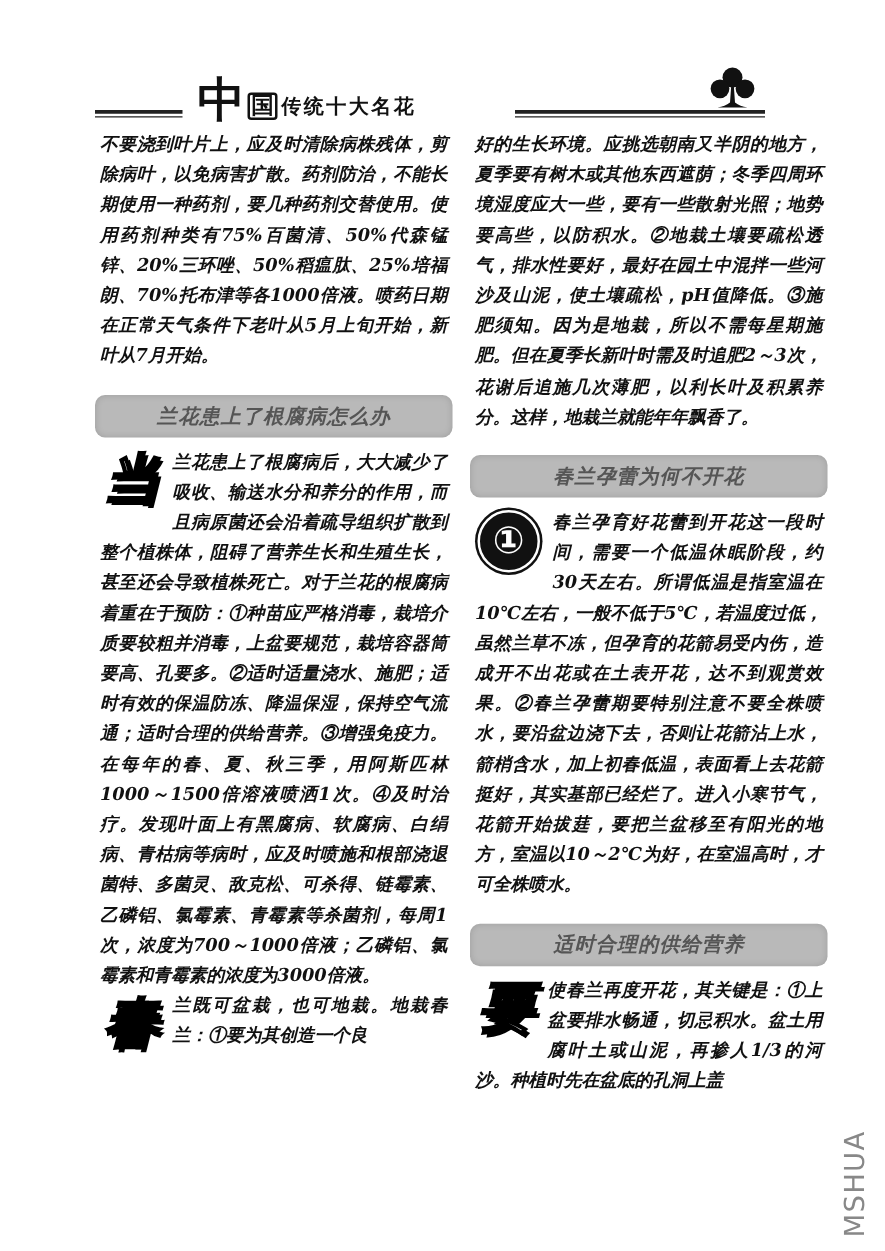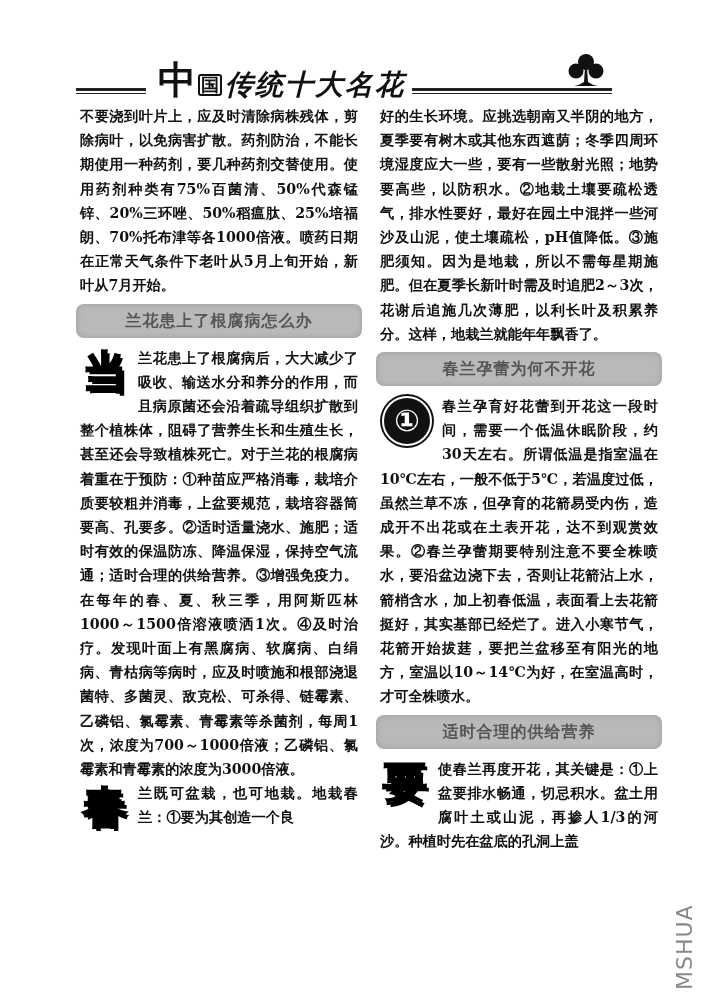--- a/index.html
+++ b/index.html
@@ -9,27 +9,27 @@
   }
   .header { position: absolute; left: 66px; top: 52px; width: 580px; height: 56px; }
   .header .rule-left { position: absolute; left: 10px; top: 36px; width: 70px; height: 3px; background: #222; }
   .header .rule-left2 { position: absolute; left: 10px; top: 41px; width: 70px; height: 1px; background: #222; }
   .header .rule-right { position: absolute; left: 346px; top: 36px; width: 200px; height: 3px; background: #222; }
   .header .rule-right2 { position: absolute; left: 346px; top: 41px; width: 200px; height: 1px; background: #222; }
   .header .title { position: absolute; left: 92px; top: 4px; display: flex; align-items: flex-end; height: 44px;
     font-family: "DejaVu Sans", sans-serif; font-weight: bold; white-space: nowrap; }
   .header .title .big { font-size: 38px; line-height: 40px; }
   .header .title .guo { font-size: 18px; border: 2px solid #111; border-radius: 3px; line-height: 18px; padding: 0 1px; margin: 0 3px 4px 2px; }
-  .header .title .rest { font-size: 28px; line-height: 30px; letter-spacing: 2px; font-style: italic; }
+  .header .title .rest { font-size: 16px; line-height: 30px; letter-spacing: 2px; }
   .header .clover { position: absolute; left: 500px; top: 0px; width: 40px; height: 38px; }
-  .col { position: absolute; top: 104px; width: 278px; font-size: 14.2px; line-height: 24.2px; text-align: justify; font-weight: bold; }
+  .col { position: absolute; top: 104px; width: 278px; font-size: 14.2px; line-height: 24.2px; text-align: justify; font-weight: bold; font-style: italic; }
   .col.left { left: 80px; }
   .col.right { left: 380px; }
   .col p { margin: 0; }
-  .sec-head { height: 34px; margin: 6px -4px 8px -4px; background: #b9b9b9; border-radius: 8px;
+  .sec-head { height: 34px; margin: 18px -4px 8px -4px; background: #b9b9b9; border-radius: 8px;
     display: flex; align-items: center; justify-content: center; font-family: "DejaVu Sans", sans-serif;
     font-size: 16px; font-weight: bold; color: #555; letter-spacing: 1px; box-shadow: inset 0 0 6px rgba(0,0,0,0.15); }
   .dropcap-wrap { position: relative; }
   .dropcap { float: left; width: 50px; height: 46px; margin: 3px 8px 0 0; font-family: "DejaVu Sans", sans-serif;
     font-weight: bold; font-size: 44px; line-height: 46px; text-align: center; color: #fff;
     -webkit-text-stroke: 2px #000; text-shadow: 3px 3px 0 #000; }
   .dropcap.circle { width: 46px; height: 46px; border-radius: 50%; background: #111; color: #fff; -webkit-text-stroke: 0;
     text-shadow: none; font-size: 30px; line-height: 46px; border: 2px solid #fff; box-shadow: 0 0 0 2px #111; margin: 2px 10px 0 2px; }
   .watermark { position: absolute; left: 672px; top: 990px; transform: rotate(-90deg); transform-origin: 0 0;
     font-family: "DejaVu Sans", sans-serif; font-size: 22px; color: #888; letter-spacing: 1px; }
@@ -69,21 +69,21 @@
     <p>兰既可盆栽，也可地栽。地栽春兰：①要为其创造一个良</p>
   </div>
 </div>
 
 <div class="col right">
   <p>好的生长环境。应挑选朝南又半阴的地方，夏季要有树木或其他东西遮荫；冬季四周环境湿度应大一些，要有一些散射光照；地势要高些，以防积水。②地栽土壤要疏松透气，排水性要好，最好在园土中混拌一些河沙及山泥，使土壤疏松，pH值降低。③施肥须知。因为是地栽，所以不需每星期施肥。但在夏季长新叶时需及时追肥2～3次，花谢后追施几次薄肥，以利长叶及积累养分。这样，地栽兰就能年年飘香了。</p>
 
   <div class="sec-head">春兰孕蕾为何不开花</div>
   <div class="dropcap-wrap">
     <span class="dropcap circle">①</span>
-    <p>春兰孕育好花蕾到开花这一段时间，需要一个低温休眠阶段，约30天左右。所谓低温是指室温在10℃左右，一般不低于5℃，若温度过低，虽然兰草不冻，但孕育的花箭易受内伤，造成开不出花或在土表开花，达不到观赏效果。②春兰孕蕾期要特别注意不要全株喷水，要沿盆边浇下去，否则让花箭沾上水，箭梢含水，加上初春低温，表面看上去花箭挺好，其实基部已经烂了。进入小寒节气，花箭开始拔莛，要把兰盆移至有阳光的地方，室温以10～14℃为好，在室温高时，才可全株喷水。</p>
+    <p>春兰孕育好花蕾到开花这一段时间，需要一个低温休眠阶段，约30天左右。所谓低温是指室温在10℃左右，一般不低于5℃，若温度过低，虽然兰草不冻，但孕育的花箭易受内伤，造成开不出花或在土表开花，达不到观赏效果。②春兰孕蕾期要特别注意不要全株喷水，要沿盆边浇下去，否则让花箭沾上水，箭梢含水，加上初春低温，表面看上去花箭挺好，其实基部已经烂了。进入小寒节气，花箭开始拔莛，要把兰盆移至有阳光的地方，室温以10～2℃为好，在室温高时，才可全株喷水。</p>
   </div>
 
   <div class="sec-head">适时合理的供给营养</div>
   <div class="dropcap-wrap">
     <span class="dropcap">要</span>
     <p>使春兰再度开花，其关键是：①上盆要排水畅通，切忌积水。盆土用腐叶土或山泥，再掺人1/3的河沙。种植时先在盆底的孔洞上盖</p>
   </div>
 </div>
 
 <div class="watermark">MSHUA</div>

